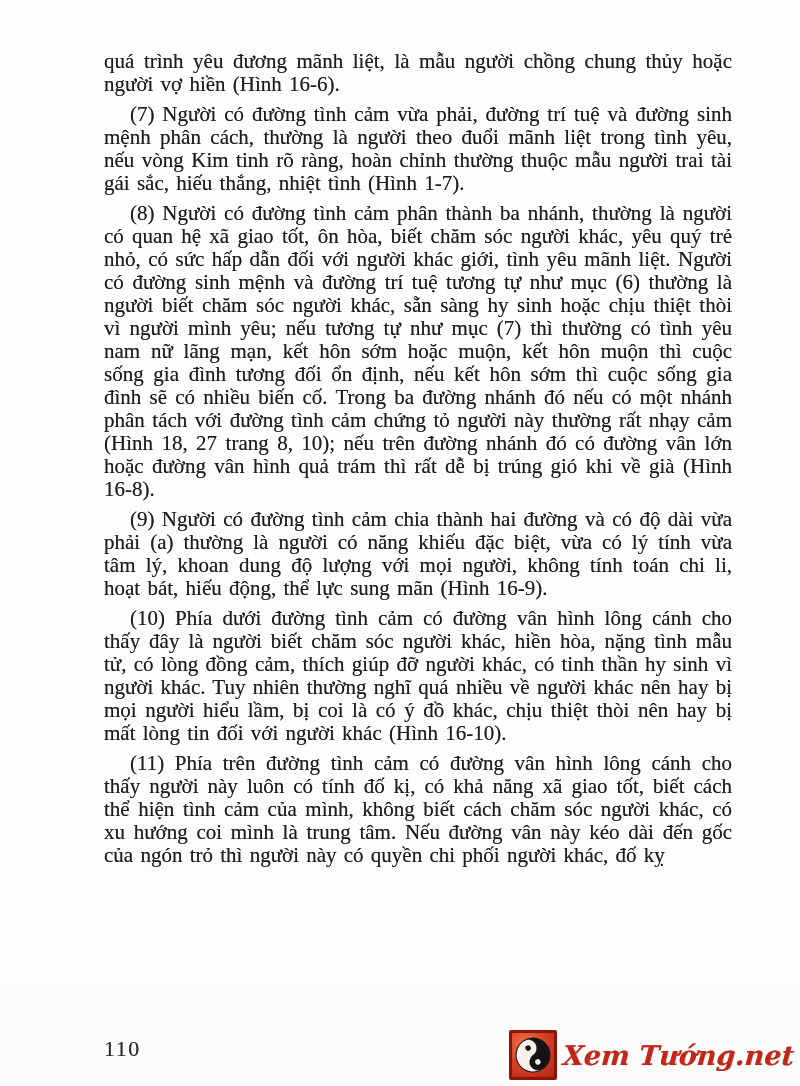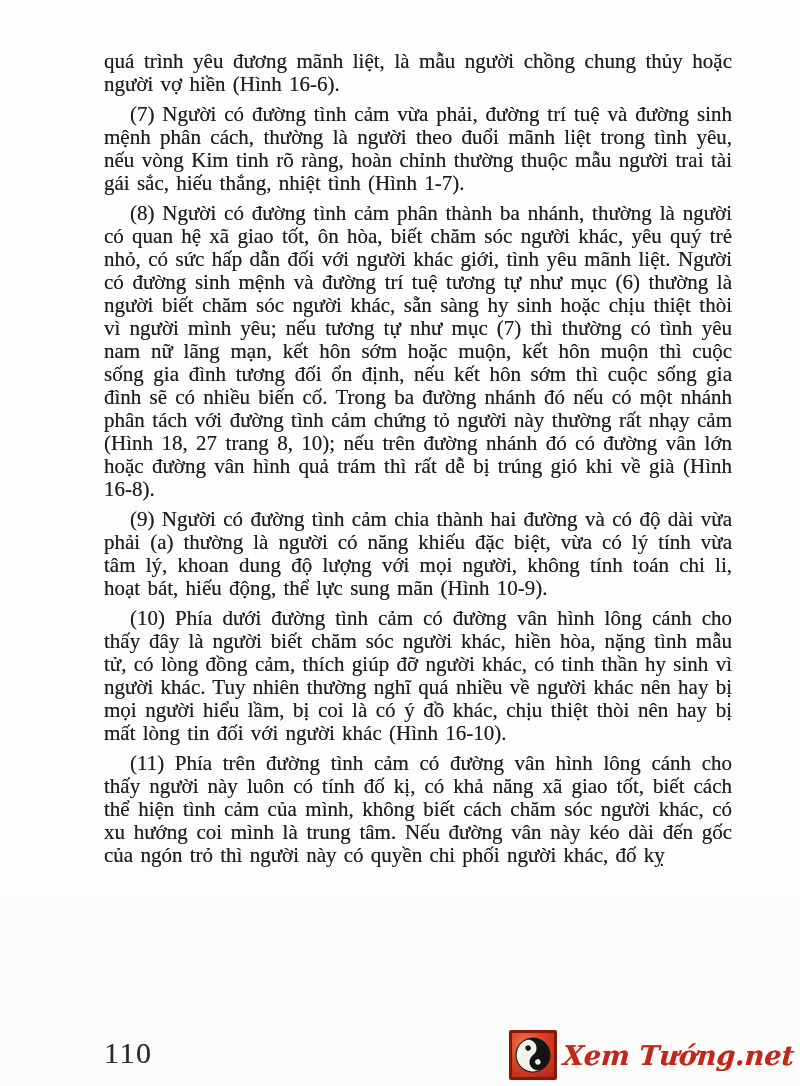--- a/index.html
+++ b/index.html
@@ -35,21 +35,21 @@
     text-indent: 26px;
     word-spacing: 2px;
   }
   .text-block p.continuation {
     text-indent: 0;
   }
   .page-number {
     position: absolute;
     left: 104px;
     top: 1036px;
-    font-size: 30px;
+    font-size: 22px;
     color: #2b2b2b;
     letter-spacing: 1.5px;
     text-shadow: 0 0 0.5px rgba(20,20,20,0.5);
   }
   .watermark {
     position: absolute;
     top: 1030px;
     right: 6px;
     display: flex;
     align-items: center;
@@ -83,21 +83,21 @@
 </style>
 </head>
 <body>
 
 <div class="page">
 
   <div class="text-block">
     <p class="continuation">quá trình yêu đương mãnh liệt, là mẫu người chồng chung thủy hoặc người vợ hiền (Hình 16-6).</p>
     <p>(7) Người có đường tình cảm vừa phải, đường trí tuệ và đường sinh mệnh phân cách, thường là người theo đuổi mãnh liệt trong tình yêu, nếu vòng Kim tinh rõ ràng, hoàn chỉnh thường thuộc mẫu người trai tài gái sắc, hiếu thắng, nhiệt tình (Hình 1-7).</p>
     <p>(8) Người có đường tình cảm phân thành ba nhánh, thường là người có quan hệ xã giao tốt, ôn hòa, biết chăm sóc người khác, yêu quý trẻ nhỏ, có sức hấp dẫn đối với người khác giới, tình yêu mãnh liệt. Người có đường sinh mệnh và đường trí tuệ tương tự như mục (6) thường là người biết chăm sóc người khác, sẵn sàng hy sinh hoặc chịu thiệt thòi vì người mình yêu; nếu tương tự như mục (7) thì thường có tình yêu nam nữ lãng mạn, kết hôn sớm hoặc muộn, kết hôn muộn thì cuộc sống gia đình tương đối ổn định, nếu kết hôn sớm thì cuộc sống gia đình sẽ có nhiều biến cố. Trong ba đường nhánh đó nếu có một nhánh phân tách với đường tình cảm chứng tỏ người này thường rất nhạy cảm (Hình 18, 27 trang 8, 10); nếu trên đường nhánh đó có đường vân lớn hoặc đường vân hình quả trám thì rất dễ bị trúng gió khi về già (Hình 16-8).</p>
-    <p>(9) Người có đường tình cảm chia thành hai đường và có độ dài vừa phải (a) thường là người có năng khiếu đặc biệt, vừa có lý tính vừa tâm lý, khoan dung độ lượng với mọi người, không tính toán chi li, hoạt bát, hiếu động, thể lực sung mãn (Hình 10-9).</p>
+    <p>(9) Người có đường tình cảm chia thành hai đường và có độ dài vừa phải (a) thường là người có năng khiếu đặc biệt, vừa có lý tính vừa tâm lý, khoan dung độ lượng với mọi người, không tính toán chi li, hoạt bát, hiếu động, thể lực sung mãn (Hình 16-9).</p>
     <p>(10) Phía dưới đường tình cảm có đường vân hình lông cánh cho thấy đây là người biết chăm sóc người khác, hiền hòa, nặng tình mẫu tử, có lòng đồng cảm, thích giúp đỡ người khác, có tinh thần hy sinh vì người khác. Tuy nhiên thường nghĩ quá nhiều về người khác nên hay bị mọi người hiểu lầm, bị coi là có ý đồ khác, chịu thiệt thòi nên hay bị mất lòng tin đối với người khác (Hình 16-10).</p>
     <p>(11) Phía trên đường tình cảm có đường vân hình lông cánh cho thấy người này luôn có tính đố kị, có khả năng xã giao tốt, biết cách thể hiện tình cảm của mình, không biết cách chăm sóc người khác, có xu hướng coi mình là trung tâm. Nếu đường vân này kéo dài đến gốc của ngón trỏ thì người này có quyền chi phối người khác, đố kỵ</p>
   </div>
 
   <div class="page-number">110</div>
 
   <div class="watermark">
     <span class="yy-box">
       <svg width="36" height="36" viewBox="0 0 100 100">
         <circle cx="50" cy="50" r="47" fill="#f5f2ec" stroke="#111" stroke-width="3"></circle>

